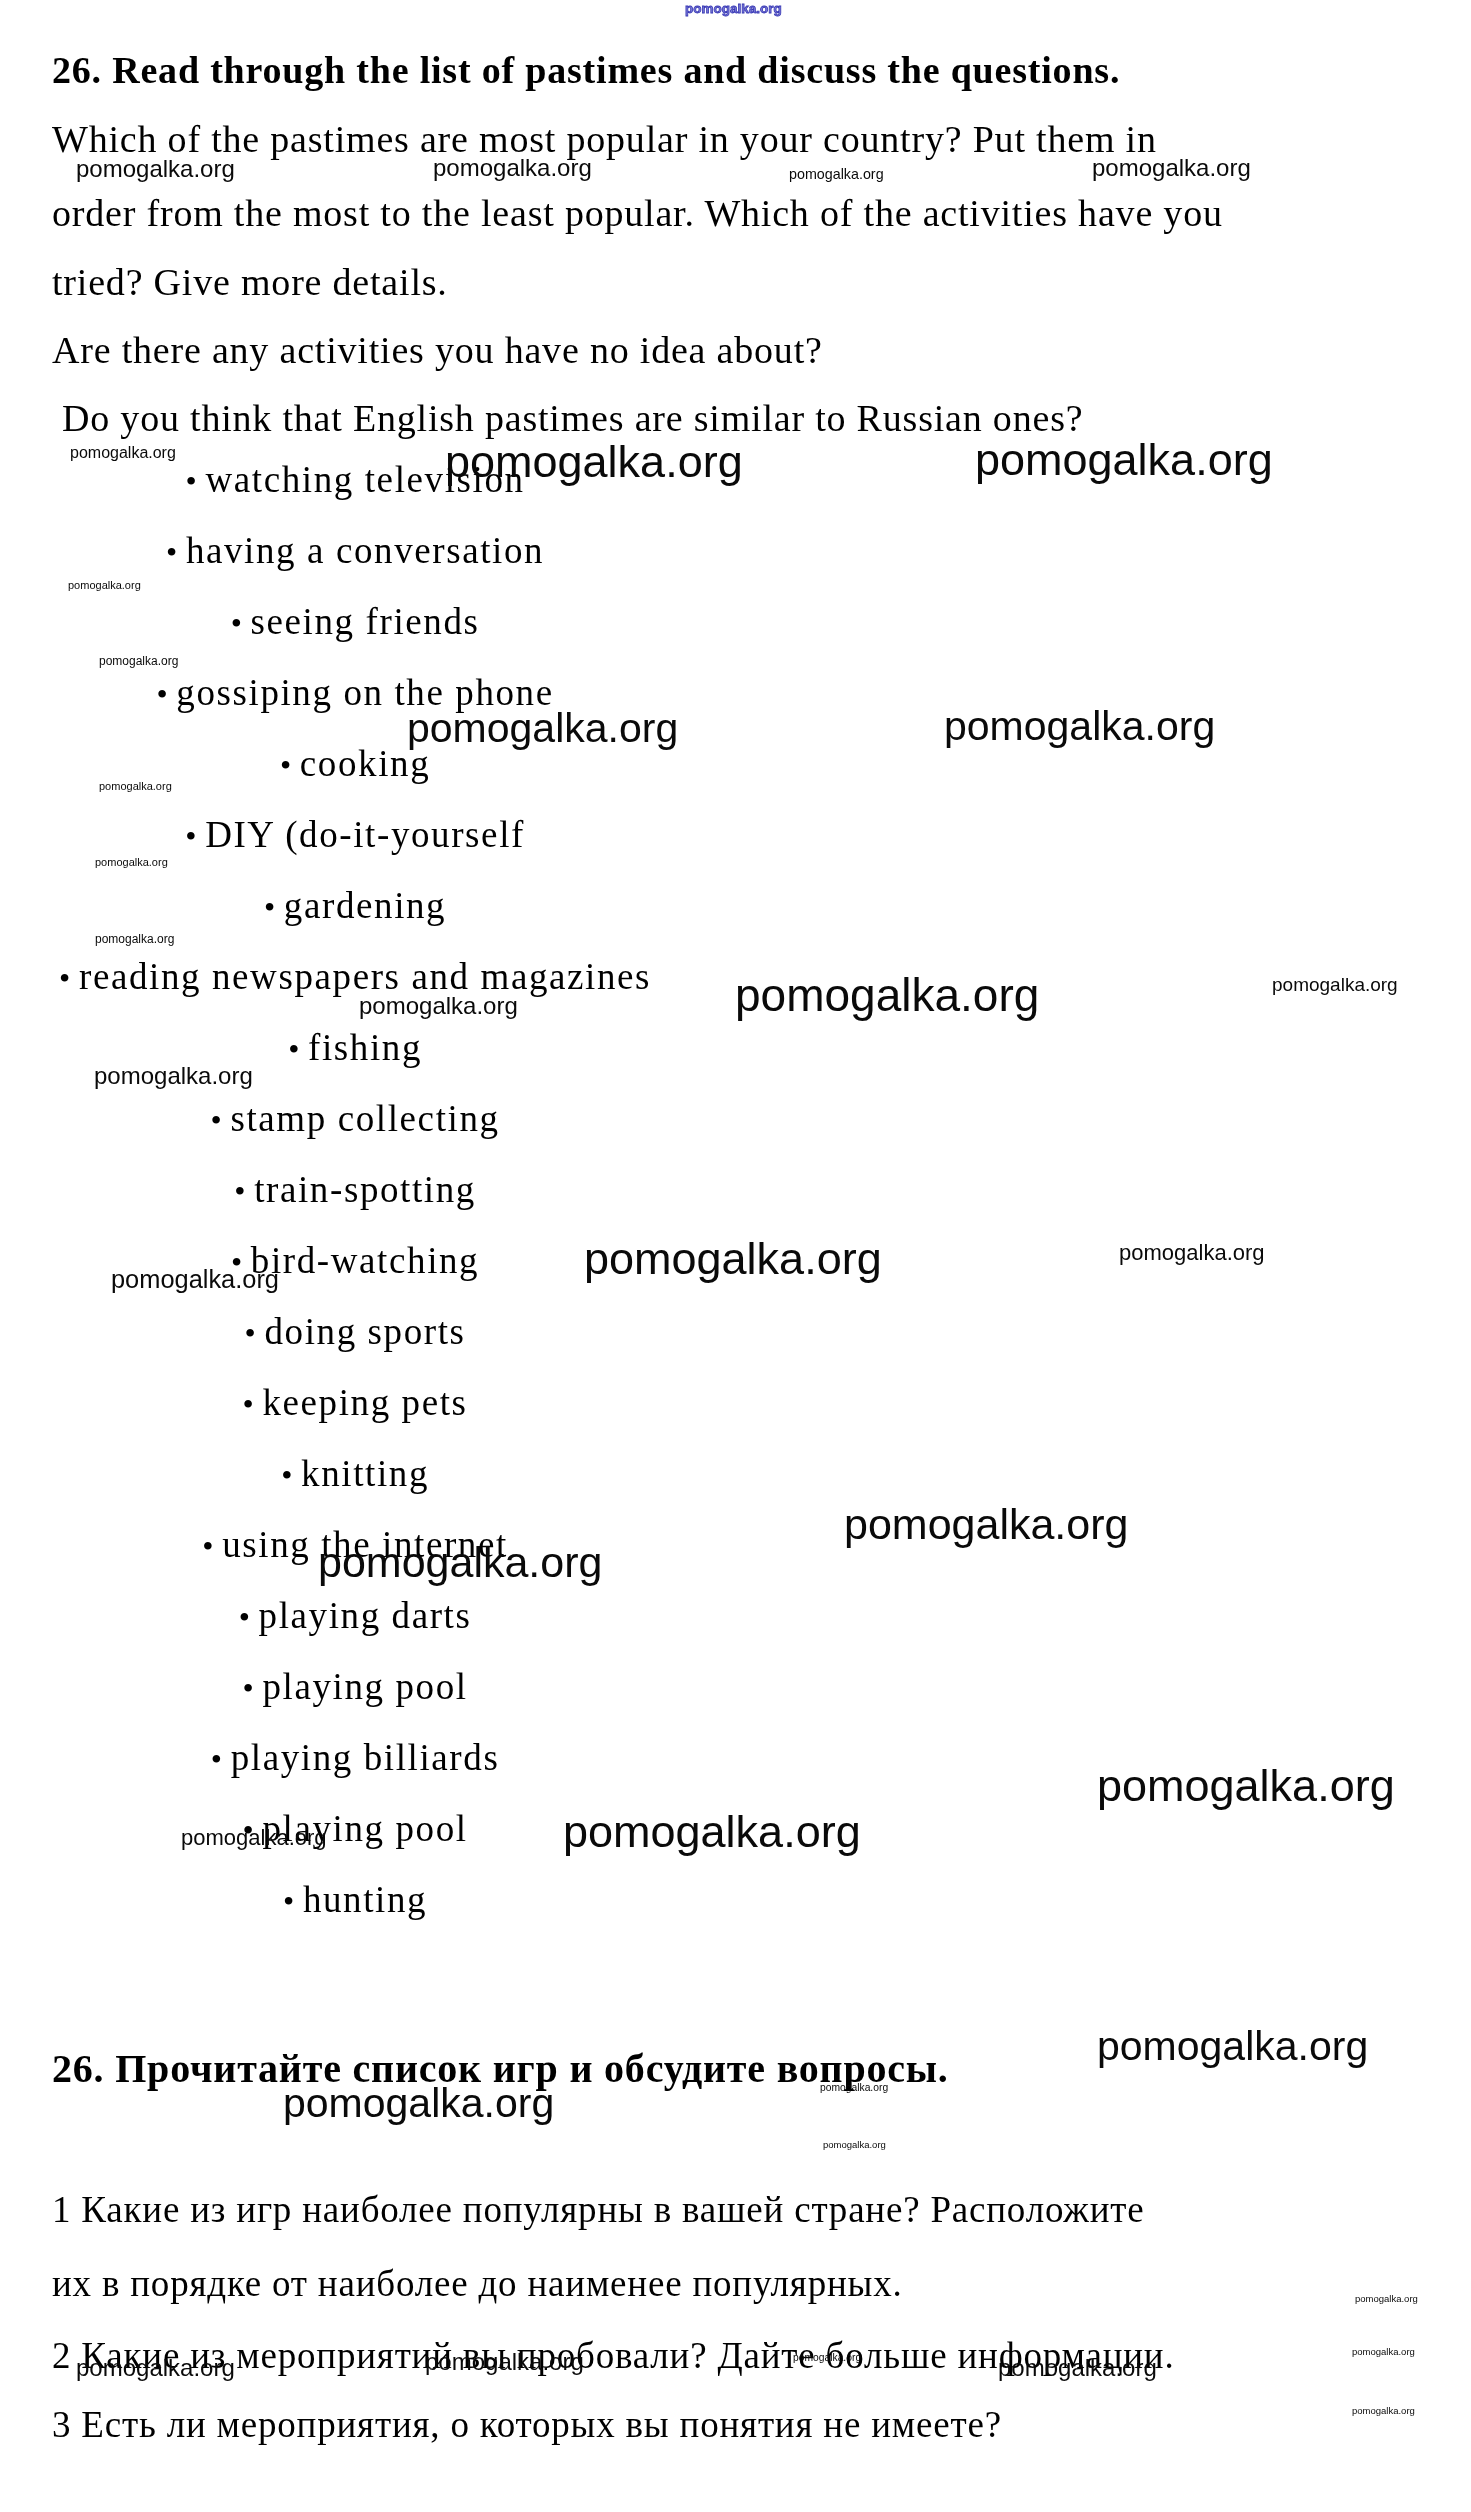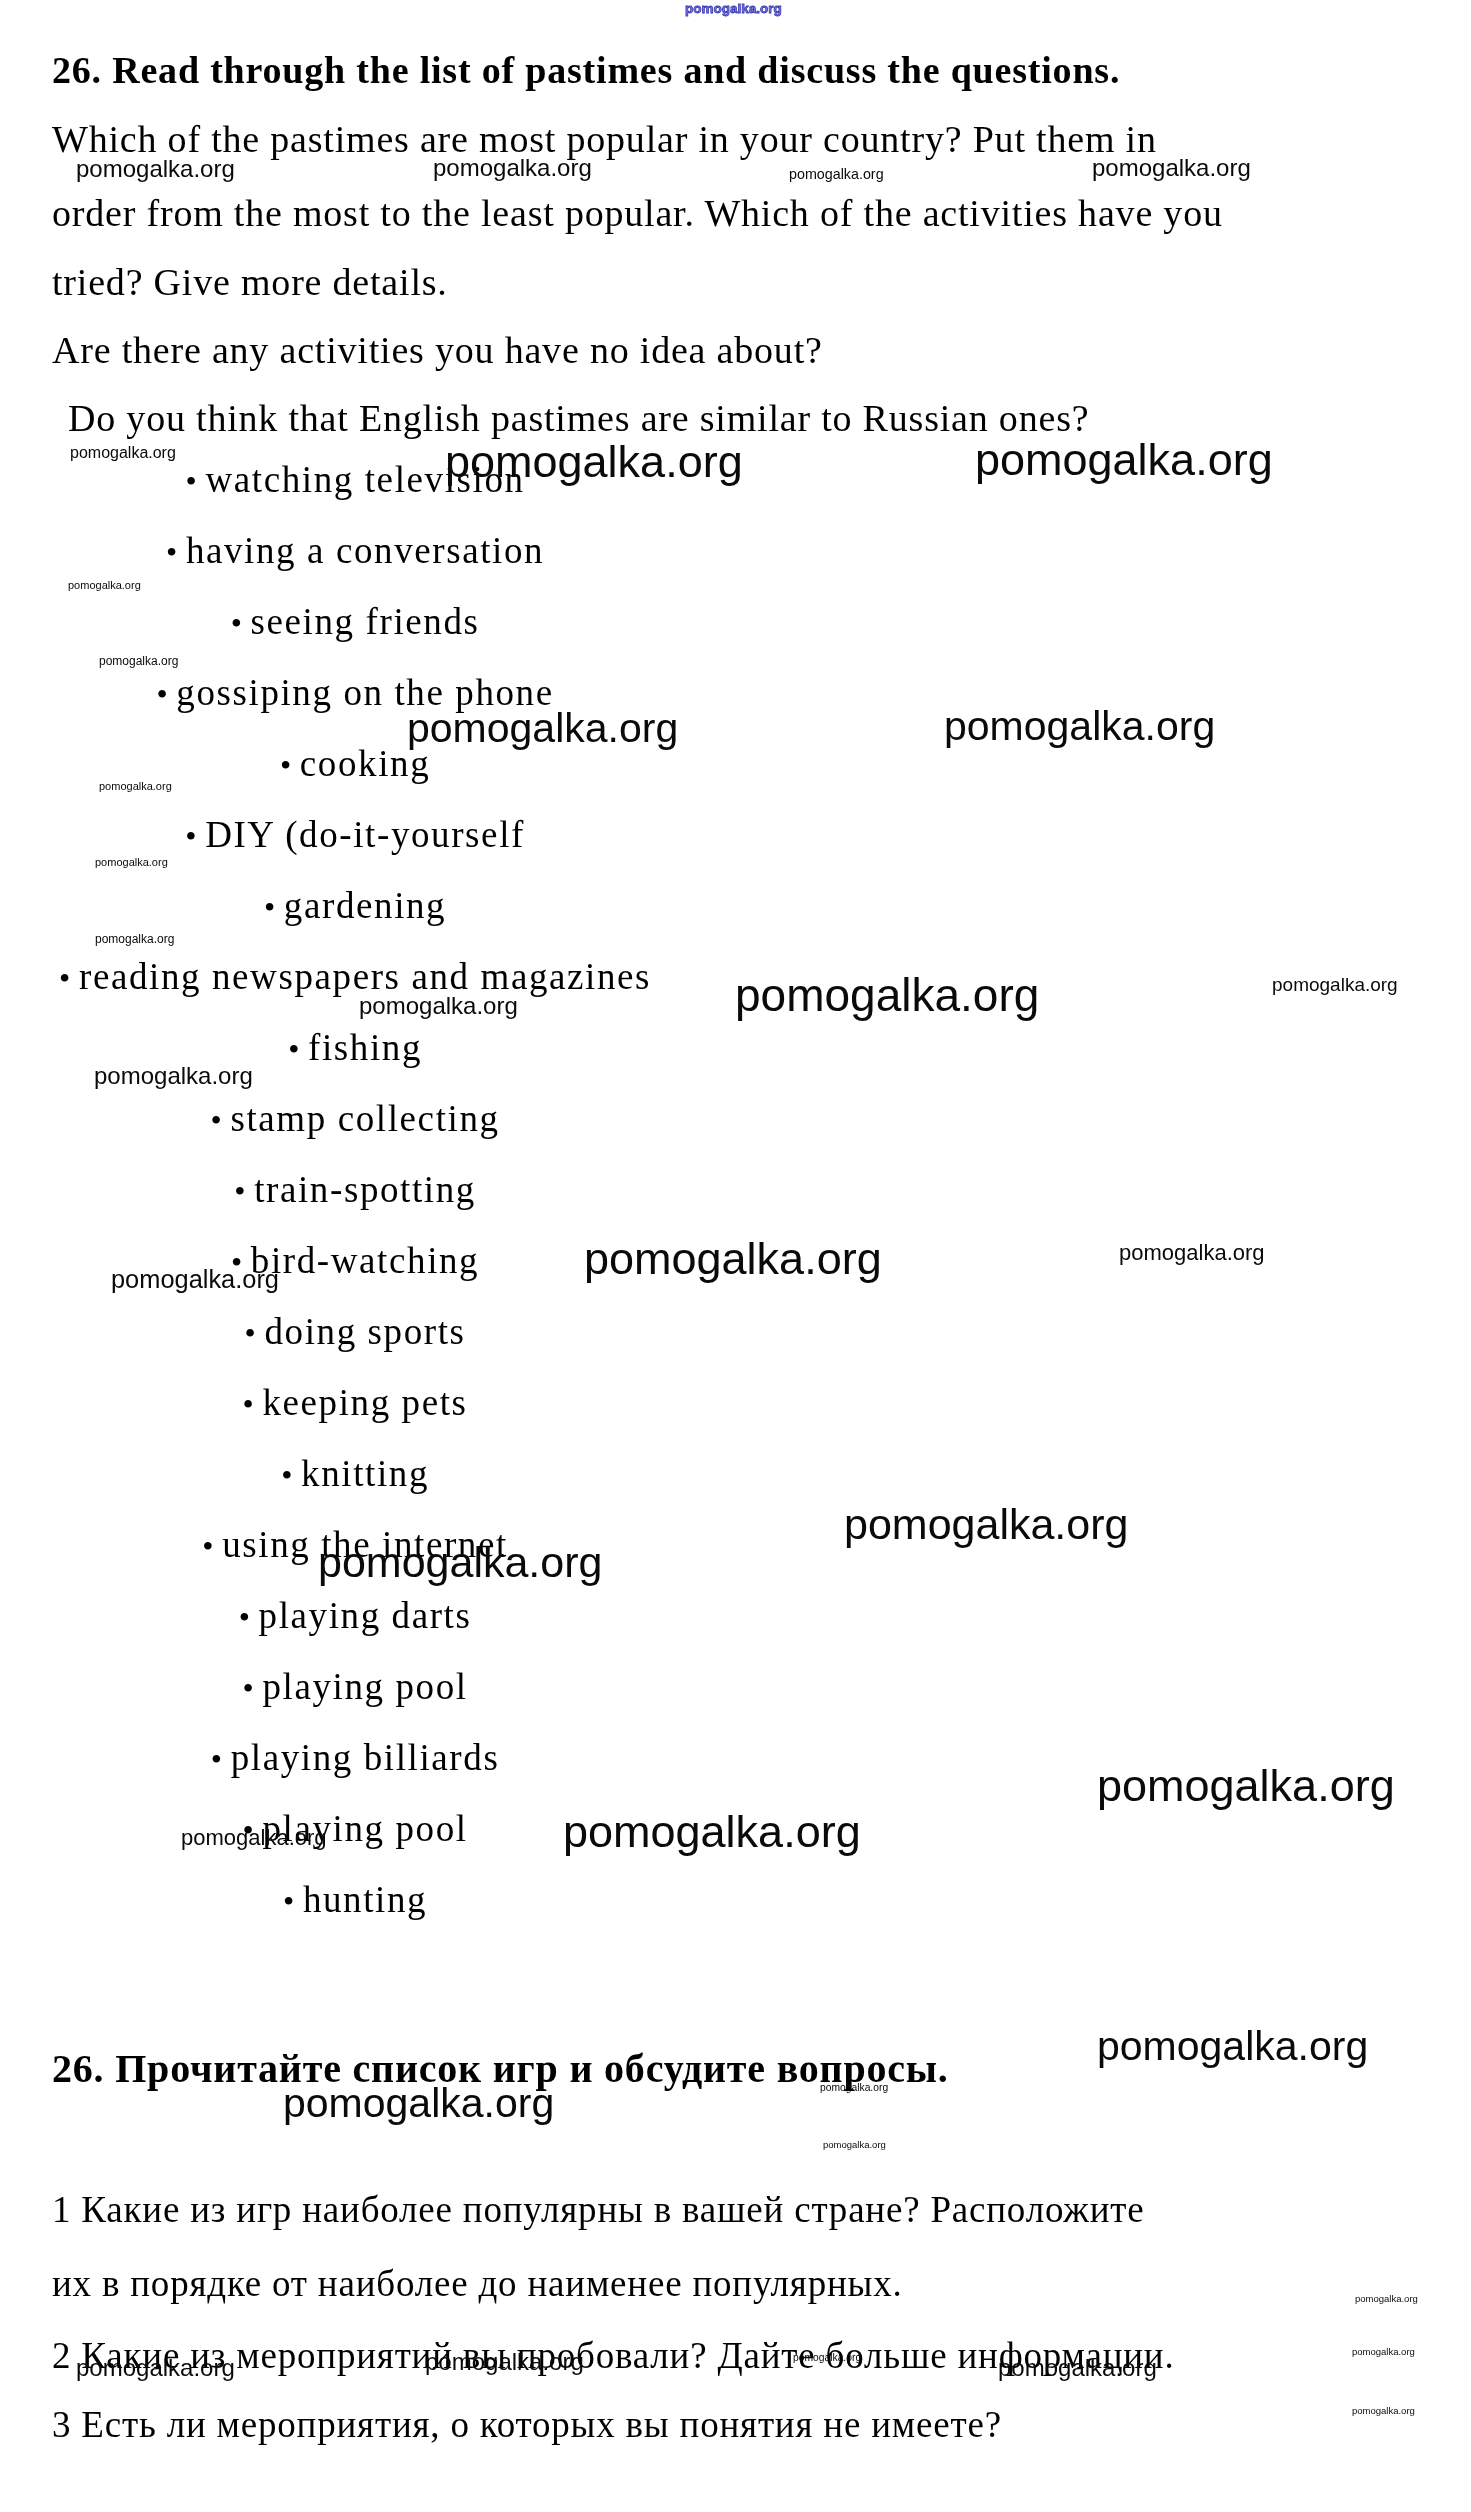--- a/index.html
+++ b/index.html
@@ -55,21 +55,21 @@
 
 <div class="page">
 
   <div class="abs h-en" style="left:52px;top:48px;text-align:right;">26. Read through the list of pastimes and discuss the questions.</div>
 
   <div class="abs body-line" style="left:52px;top:117px;">Which of the pastimes are most popular in your country? Put them in</div>
   <div class="abs body-line" style="left:52px;top:191px;">order from the most to the least popular. Which of the activities have you</div>
   <div class="abs body-line" style="left:52px;top:260px;">tried? Give more details.</div>
 
   <div class="abs body-line" style="left:52px;top:328px;">Are there any activities you have no idea about?</div>
-  <div class="abs body-line" style="left:68px;top:396px;">Do you think that English pastimes are similar to Russian ones?</div>
+  <div class="abs body-line" style="left:62px;top:396px;">Do you think that English pastimes are similar to Russian ones?</div>
 
   <ul class="pastimes">
       <li>watching television</li>
       <li>having a conversation</li>
       <li>seeing friends</li>
       <li>gossiping on the phone</li>
       <li>cooking</li>
       <li>DIY (do-it-yourself</li>
       <li>gardening</li>
       <li>reading newspapers and magazines</li>

